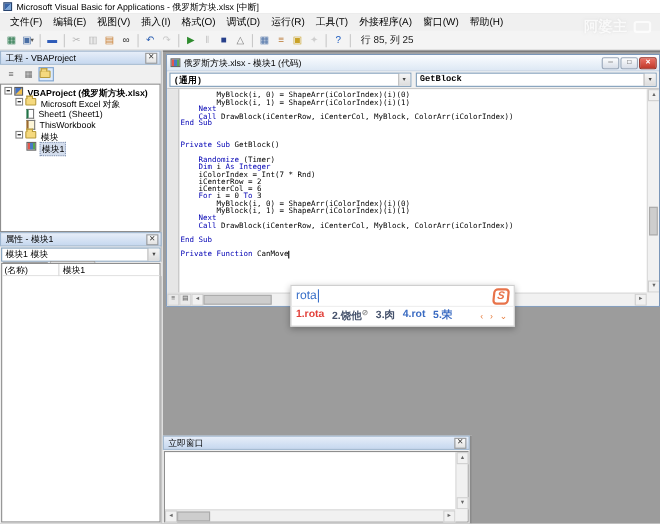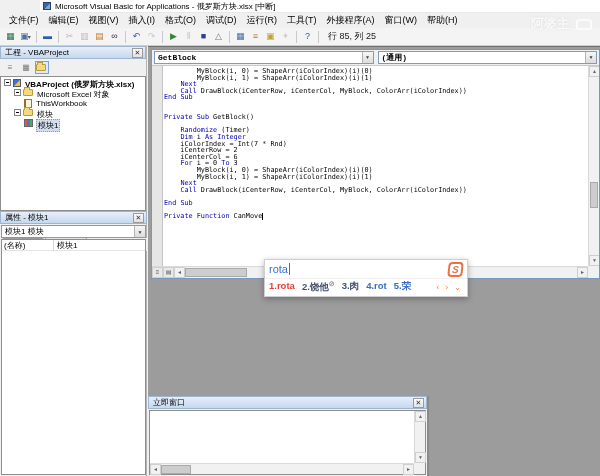--- a/index.html
+++ b/index.html
@@ -1,20 +1,20 @@
 <!DOCTYPE html>
 <html><head>
 <meta charset="utf-8">
 <style>
   * { box-sizing: border-box; margin: 0; padding: 0; }
   html,body { width:600px; height:476px; overflow:hidden; }
   body { font-family:"Liberation Sans", sans-serif; background:#f0f0f0; position:relative; font-size:9px; color:#000; }
 
   
-  .titlebar { height:13px; background:#ffffff; display:flex; align-items:center; padding-left:3px; border-bottom:1px solid #e8e8e8;margin-left:40px; }
+  .titlebar { height:13px; background:#ffffff; display:flex; align-items:center; padding-left:3px; border-bottom:1px solid #e8e8e8; }
   .app-icon { width:8px; height:8px; background:linear-gradient(135deg,#3965a8 55%,#7da7d9 55%); border:1px solid #27436e; margin-right:4px; flex:none; }
   .titlebar-text { font-size:8px; white-space:nowrap; }
 
   
   .menubar { height:15px; background:#f0f0f0; display:flex; align-items:center; padding-left:4px; position:relative; }
   .menu-item { font-size:9px; padding:1px 5px; white-space:nowrap; cursor:default; }
   .watermark { position:absolute; right:8px; top:2px; display:flex; align-items:center; gap:6px;
                color:rgba(255,255,255,0.8); font-size:13px; font-weight:bold; pointer-events:none;
                text-shadow:0 0 2px rgba(200,200,200,0.5); }
   .wm-tv { width:16px; height:11px; border:2px solid rgba(255,255,255,0.75); border-radius:3px; }
@@ -225,20 +225,24 @@
           <span class="expander"></span>
           <span class="ic ic-project"></span>
           <span class="lbl">VBAProject (俄罗斯方块.xlsx)</span>
         </div>
         <div class="tree-row" style="padding-left: 13px;">
           <span class="expander"></span>
           <span class="ic ic-folder"></span>
           <span class="lbl">Microsoft Excel 对象</span>
         </div>
         <div class="tree-row" style="padding-left: 23px;">
+          <span class="ic ic-sheet"></span>
+          <span class="lbl">Sheet1 (Sheet1)</span>
+        </div>
+        <div class="tree-row" style="padding-left: 23px;">
           <span class="ic ic-book"></span>
           <span class="lbl">ThisWorkbook</span>
         </div>
         <div class="tree-row" style="padding-left: 13px;">
           <span class="expander"></span>
           <span class="ic ic-folder"></span>
           <span class="lbl">模块</span>
         </div>
         <div class="tree-row selected" style="padding-left: 23px;">
           <span class="ic ic-module"></span>
@@ -264,27 +268,34 @@
             <span class="prop-name">(名称)</span>
             <span class="prop-val">模块1</span>
           </div>
         </div>
     </div>
   </div>
 
   <div class="rightarea">
 
     <div class="code-win">
+      <div class="cw-title">
+        <span class="ic ic-module"></span>
+        <span class="cw-title-text">俄罗斯方块.xlsx - 模块1 (代码)</span>
+        <span class="win-btn">─</span>
+        <span class="win-btn">□</span>
+        <span class="win-btn close">✕</span>
+      </div>
       <div class="cw-combos">
         <div class="combo">
+          <span class="c-text">(通用)</span>
+          <span class="dd-arrow">▼</span>
+        </div>
+        <div class="combo">
           <span class="c-text">GetBlock</span>
-          <span class="dd-arrow">▼</span>
-        </div>
-        <div class="combo">
-          <span class="c-text">(通用)</span>
           <span class="dd-arrow">▼</span>
         </div>
       </div>
       <div class="cw-body">
         <div class="cw-margin"></div>
         <div class="cw-code" id="code-lines"><div class="code-line">        MyBlock(i, 0) = ShapeArr(iColorIndex)(i)(0)</div><div class="code-line">        MyBlock(i, 1) = ShapeArr(iColorIndex)(i)(1)</div><div class="code-line">    <span class="kw">Next</span></div><div class="code-line">    <span class="kw">Call</span> DrawBlock(iCenterRow, iCenterCol, MyBlock, ColorArr(iColorIndex))</div><div class="code-line"><span class="kw">End</span> <span class="kw">Sub</span></div><div class="code-line"></div><div class="code-line"></div><div class="code-line"><span class="kw">Private</span> <span class="kw">Sub</span> GetBlock()</div><div class="code-line"></div><div class="code-line">    <span class="kw">Randomize</span> (Timer)</div><div class="code-line">    <span class="kw">Dim</span> i <span class="kw">As</span> <span class="kw">Integer</span></div><div class="code-line">    iColorIndex = Int(7 * Rnd)</div><div class="code-line">    iCenterRow = 2</div><div class="code-line">    iCenterCol = 6</div><div class="code-line">    <span class="kw">For</span> i = 0 <span class="kw">To</span> 3</div><div class="code-line">        MyBlock(i, 0) = ShapeArr(iColorIndex)(i)(0)</div><div class="code-line">        MyBlock(i, 1) = ShapeArr(iColorIndex)(i)(1)</div><div class="code-line">    <span class="kw">Next</span></div><div class="code-line">    <span class="kw">Call</span> DrawBlock(iCenterRow, iCenterCol, MyBlock, ColorArr(iColorIndex))</div><div class="code-line"></div><div class="code-line"><span class="kw">End</span> <span class="kw">Sub</span></div><div class="code-line"></div><div class="code-line"><span class="kw">Private</span> <span class="kw">Function</span> CanMove<span class="caret"></span></div></div>
         <div class="sb-v">
           <span class="sb-btn" style="top:0;">▲</span>
           <span class="sb-thumb-v"></span>
           <span class="sb-btn" style="bottom:0;">▼</span>

